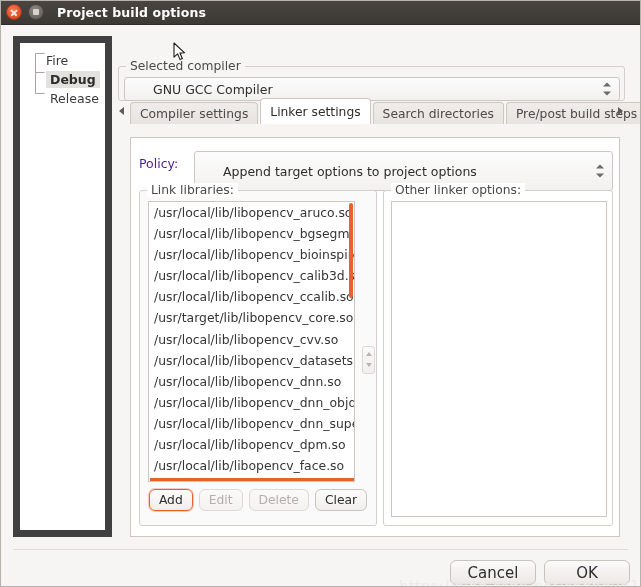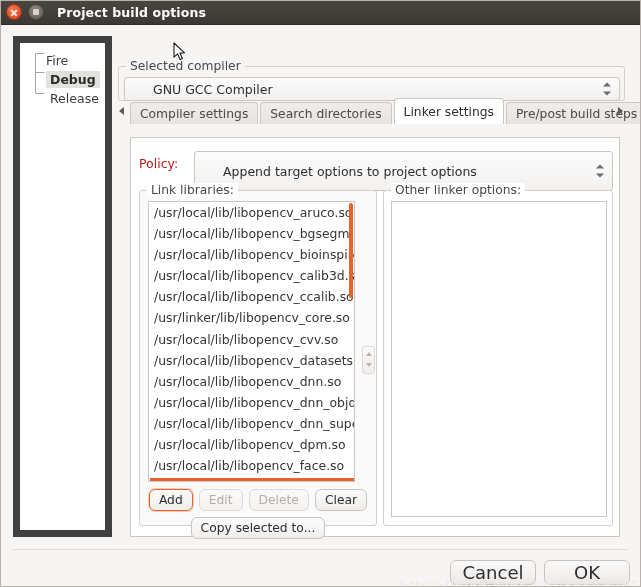--- a/index.html
+++ b/index.html
@@ -264,21 +264,21 @@
   .policy-row {
     position: absolute;
     left: 8px; top: 13px;
     width: 474px;
     height: 24px;
     display: flex;
     align-items: center;
   }
   .policy-label {
     font-size: 12.5px;
-    color: #b91c1c;
+    color: #4c1d95;
     width: 50px;
   }
   .combo-policy {
     position: absolute;
     left: 55px; top: 0;
     width: 419px; height: 40px;
   }
 
   
   .grp-links {
@@ -408,21 +408,21 @@
   }
   .bottom-btns {
     position: absolute;
     right: 11px; top: 535px;
     display: flex;
     gap: 8px;
   }
   .btn-lg {
     width: 86px;
     height: 25px;
-    font-size: 18px;
+    font-size: 15px;
     background: linear-gradient(to bottom, #fbfafa 0%, #eeebe8 88%, #e6e2df 100%);
   }
 
   .watermark {
     position: absolute;
     left: 399px; top: 553px;
     font-size: 15px;
     color: #eceaea;
     letter-spacing: .2px;
     white-space: nowrap;
@@ -492,25 +492,25 @@
       </div>
 
       <div class="tabstrip">
         <div class="tab-arrow left">
             <i></i>
           </div>
         <div class="tabs">
           <div class="tab">
             <span>Compiler settings</span>
           </div>
+          <div class="tab active">
+            <span>Linker settings</span>
+          </div>
           <div class="tab">
             <span>Search directories</span>
-          </div>
-          <div class="tab active">
-            <span>Linker settings</span>
           </div>
           <div class="tab">
             <span>Pre/post build steps</span>
           </div>
         </div>
         <div class="tab-arrow right">
             <i></i>
           </div>
       </div>
 
@@ -529,21 +529,21 @@
 
         <div class="group grp-links">
           <span class="legend">Link libraries:</span>
 
           <div class="listbox">
             <div class="list-item">/usr/local/lib/libopencv_aruco.so</div>
             <div class="list-item">/usr/local/lib/libopencv_bgsegm.so</div>
             <div class="list-item">/usr/local/lib/libopencv_bioinspired.so</div>
             <div class="list-item">/usr/local/lib/libopencv_calib3d.so</div>
             <div class="list-item">/usr/local/lib/libopencv_ccalib.so</div>
-            <div class="list-item">/usr/linker/lib/libopencv_core.so</div>
+            <div class="list-item">/usr/target/lib/libopencv_core.so</div>
             <div class="list-item">/usr/local/lib/libopencv_cvv.so</div>
             <div class="list-item">/usr/local/lib/libopencv_datasets.so</div>
             <div class="list-item">/usr/local/lib/libopencv_dnn.so</div>
             <div class="list-item">/usr/local/lib/libopencv_dnn_objdetect.so</div>
             <div class="list-item">/usr/local/lib/libopencv_dnn_superres.so</div>
             <div class="list-item">/usr/local/lib/libopencv_dpm.so</div>
             <div class="list-item">/usr/local/lib/libopencv_face.so</div>
             <div class="list-item">/usr/local/lib/libopencv_features2d.so</div>
             <div class="list-scroll"></div>
             <div class="list-bottombar"></div>
@@ -553,23 +553,20 @@
             <i class="up"></i>
               <i class="dn"></i>
           </div>
 
           <div class="btnrow">
             <div class="btn focus">Add</div>
             <div class="btn disabled">Edit</div>
             <div class="btn disabled">Delete</div>
             <div class="btn">Clear</div>
           </div>
-          <div class="btnrow2">
-            <div class="btn">Copy selected to...</div>
-          </div>
         </div>
 
         <div class="group grp-other">
           <span class="legend">Other linker options:</span>
           <div class="textarea"></div>
         </div>
 
       </div>
     </div>
 

